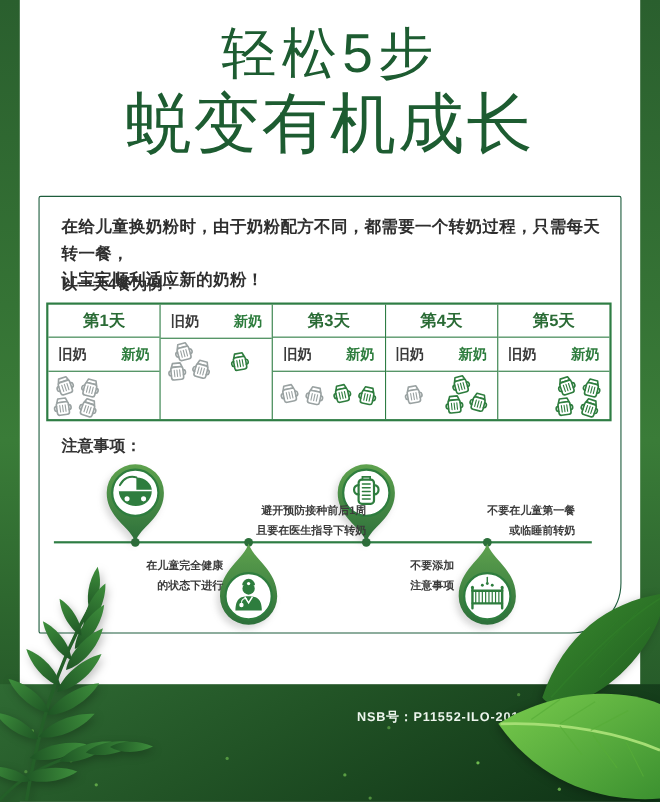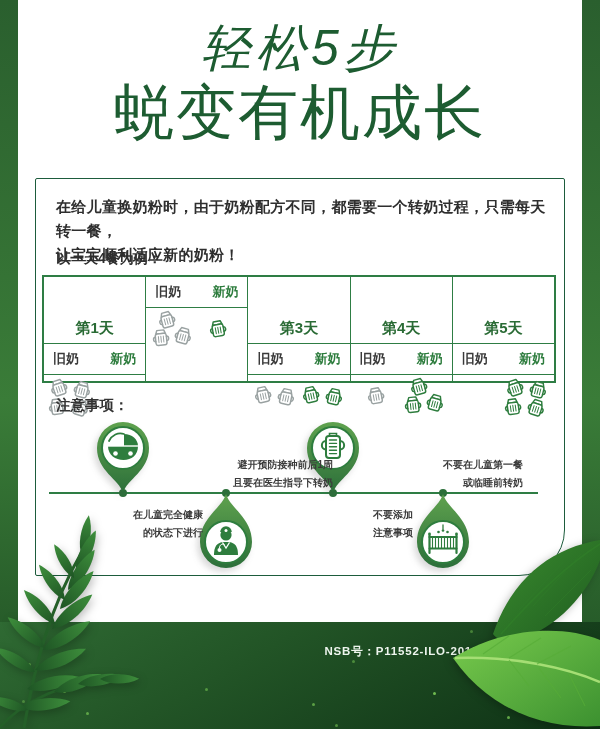--- a/index.html
+++ b/index.html
@@ -7,35 +7,35 @@
         font-family:"Liberation Sans","DejaVu Sans",sans-serif;}
   
   .strip{position:absolute;top:0;width:18px;height:729px;z-index:0;
          background:linear-gradient(180deg,#2a5f2e 0%,#3a7c38 55%,#1e4d23 100%);}
   .strip.left{left:0;} .strip.right{right:0;}
   
   .bottom-band{position:absolute;left:0;top:622px;width:600px;height:107px;z-index:3;
          background:linear-gradient(150deg,#2f6a33 0%,#225426 40%,#0e3115 100%);}
   
   .title{position:absolute;left:0;top:18px;width:600px;text-align:center;color:#1d5c31;z-index:1;}
-  .title .l1{font-size:50px;letter-spacing:5px;line-height:60px;font-style:italic;}
+  .title .l1{font-size:50px;letter-spacing:5px;line-height:60px;}
   .title .l2{font-size:60px;letter-spacing:2px;line-height:62px;margin-top:4px;}
   
   .card{position:absolute;left:35px;top:178px;width:528px;height:396px;background:#fff;
         border:1px solid #1d5c3c;border-radius:2px 2px 46px 2px;z-index:2;}
   .intro{position:absolute;left:20px;top:16px;width:494px;font-size:15px;font-weight:bold;
          color:#2e2e2e;line-height:24px;letter-spacing:.3px;}
   .example{position:absolute;left:20px;top:71px;font-size:14px;font-weight:bold;color:#2e2e2e;}
   
   .ttable{position:absolute;left:6px;top:96px;width:514px;height:108px;border:2px solid #2e7d44;
           display:flex;box-sizing:border-box;background:#fff;}
   .day-col{flex:1;display:flex;flex-direction:column;border-right:1px solid #2e7d44;min-width:0;}
   .day-col:last-child{border-right:none;}
   .day-head{height:29px;border-bottom:1px solid #2e7d44;display:flex;align-items:center;
-            justify-content:center;font-size:15px;font-weight:bold;color:#2a6b35;margin-top:37px;}
+            justify-content:center;font-size:15px;font-weight:bold;color:#2a6b35;}
   .day-sub{height:30px;border-bottom:1px solid #2e7d44;display:flex;align-items:center;
            justify-content:space-between;padding:0 9px;font-size:13px;font-weight:bold;}
   .day-sub .old{color:#3a3a3a;} .day-sub .new{color:#2e7d3e;margin-left:20px;}
   .day-cups{flex:1;position:relative;}
   .cup-zone{position:absolute;top:0;width:50px;height:44px;}
   .cup-zone.old{left:2px;} .cup-zone.new{right:2px;}
   .cup{position:absolute;width:22px;height:22px;}
   
   .notes-label{position:absolute;left:20px;top:217px;font-size:14.5px;font-weight:bold;color:#333;}
   .tl-line{position:absolute;left:13px;top:313px;width:489px;height:2px;background:#2e7d44;}

